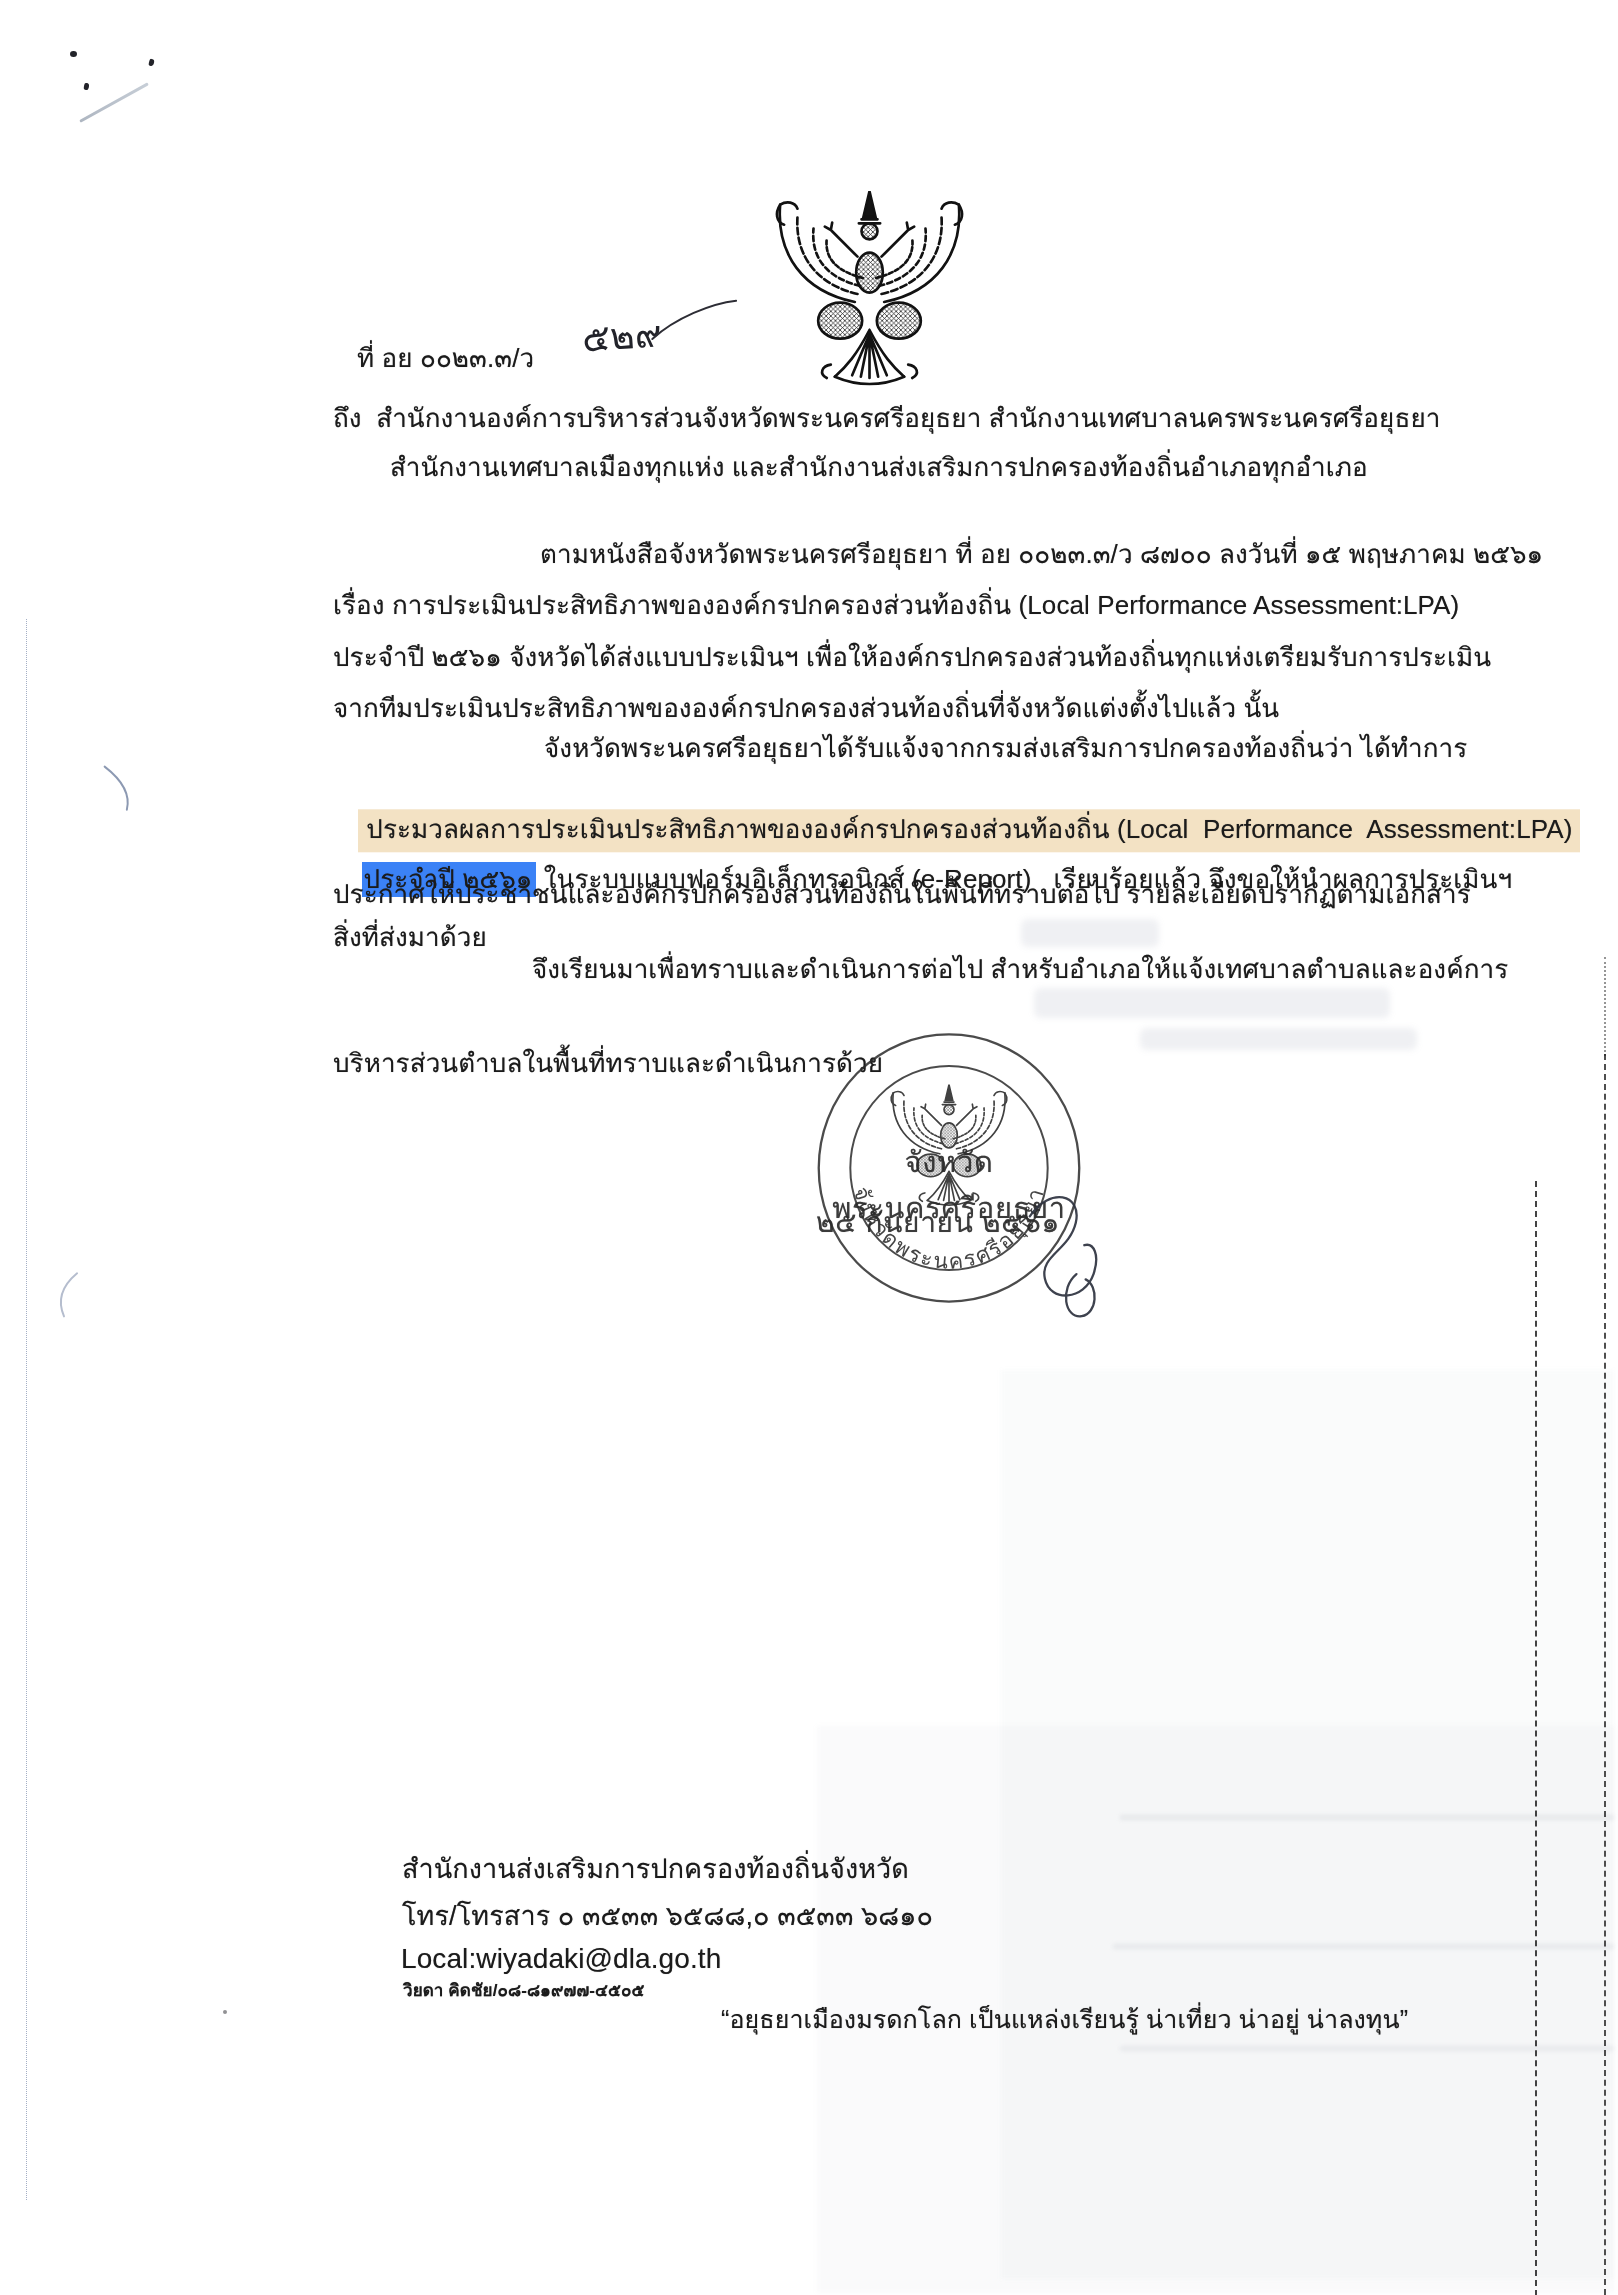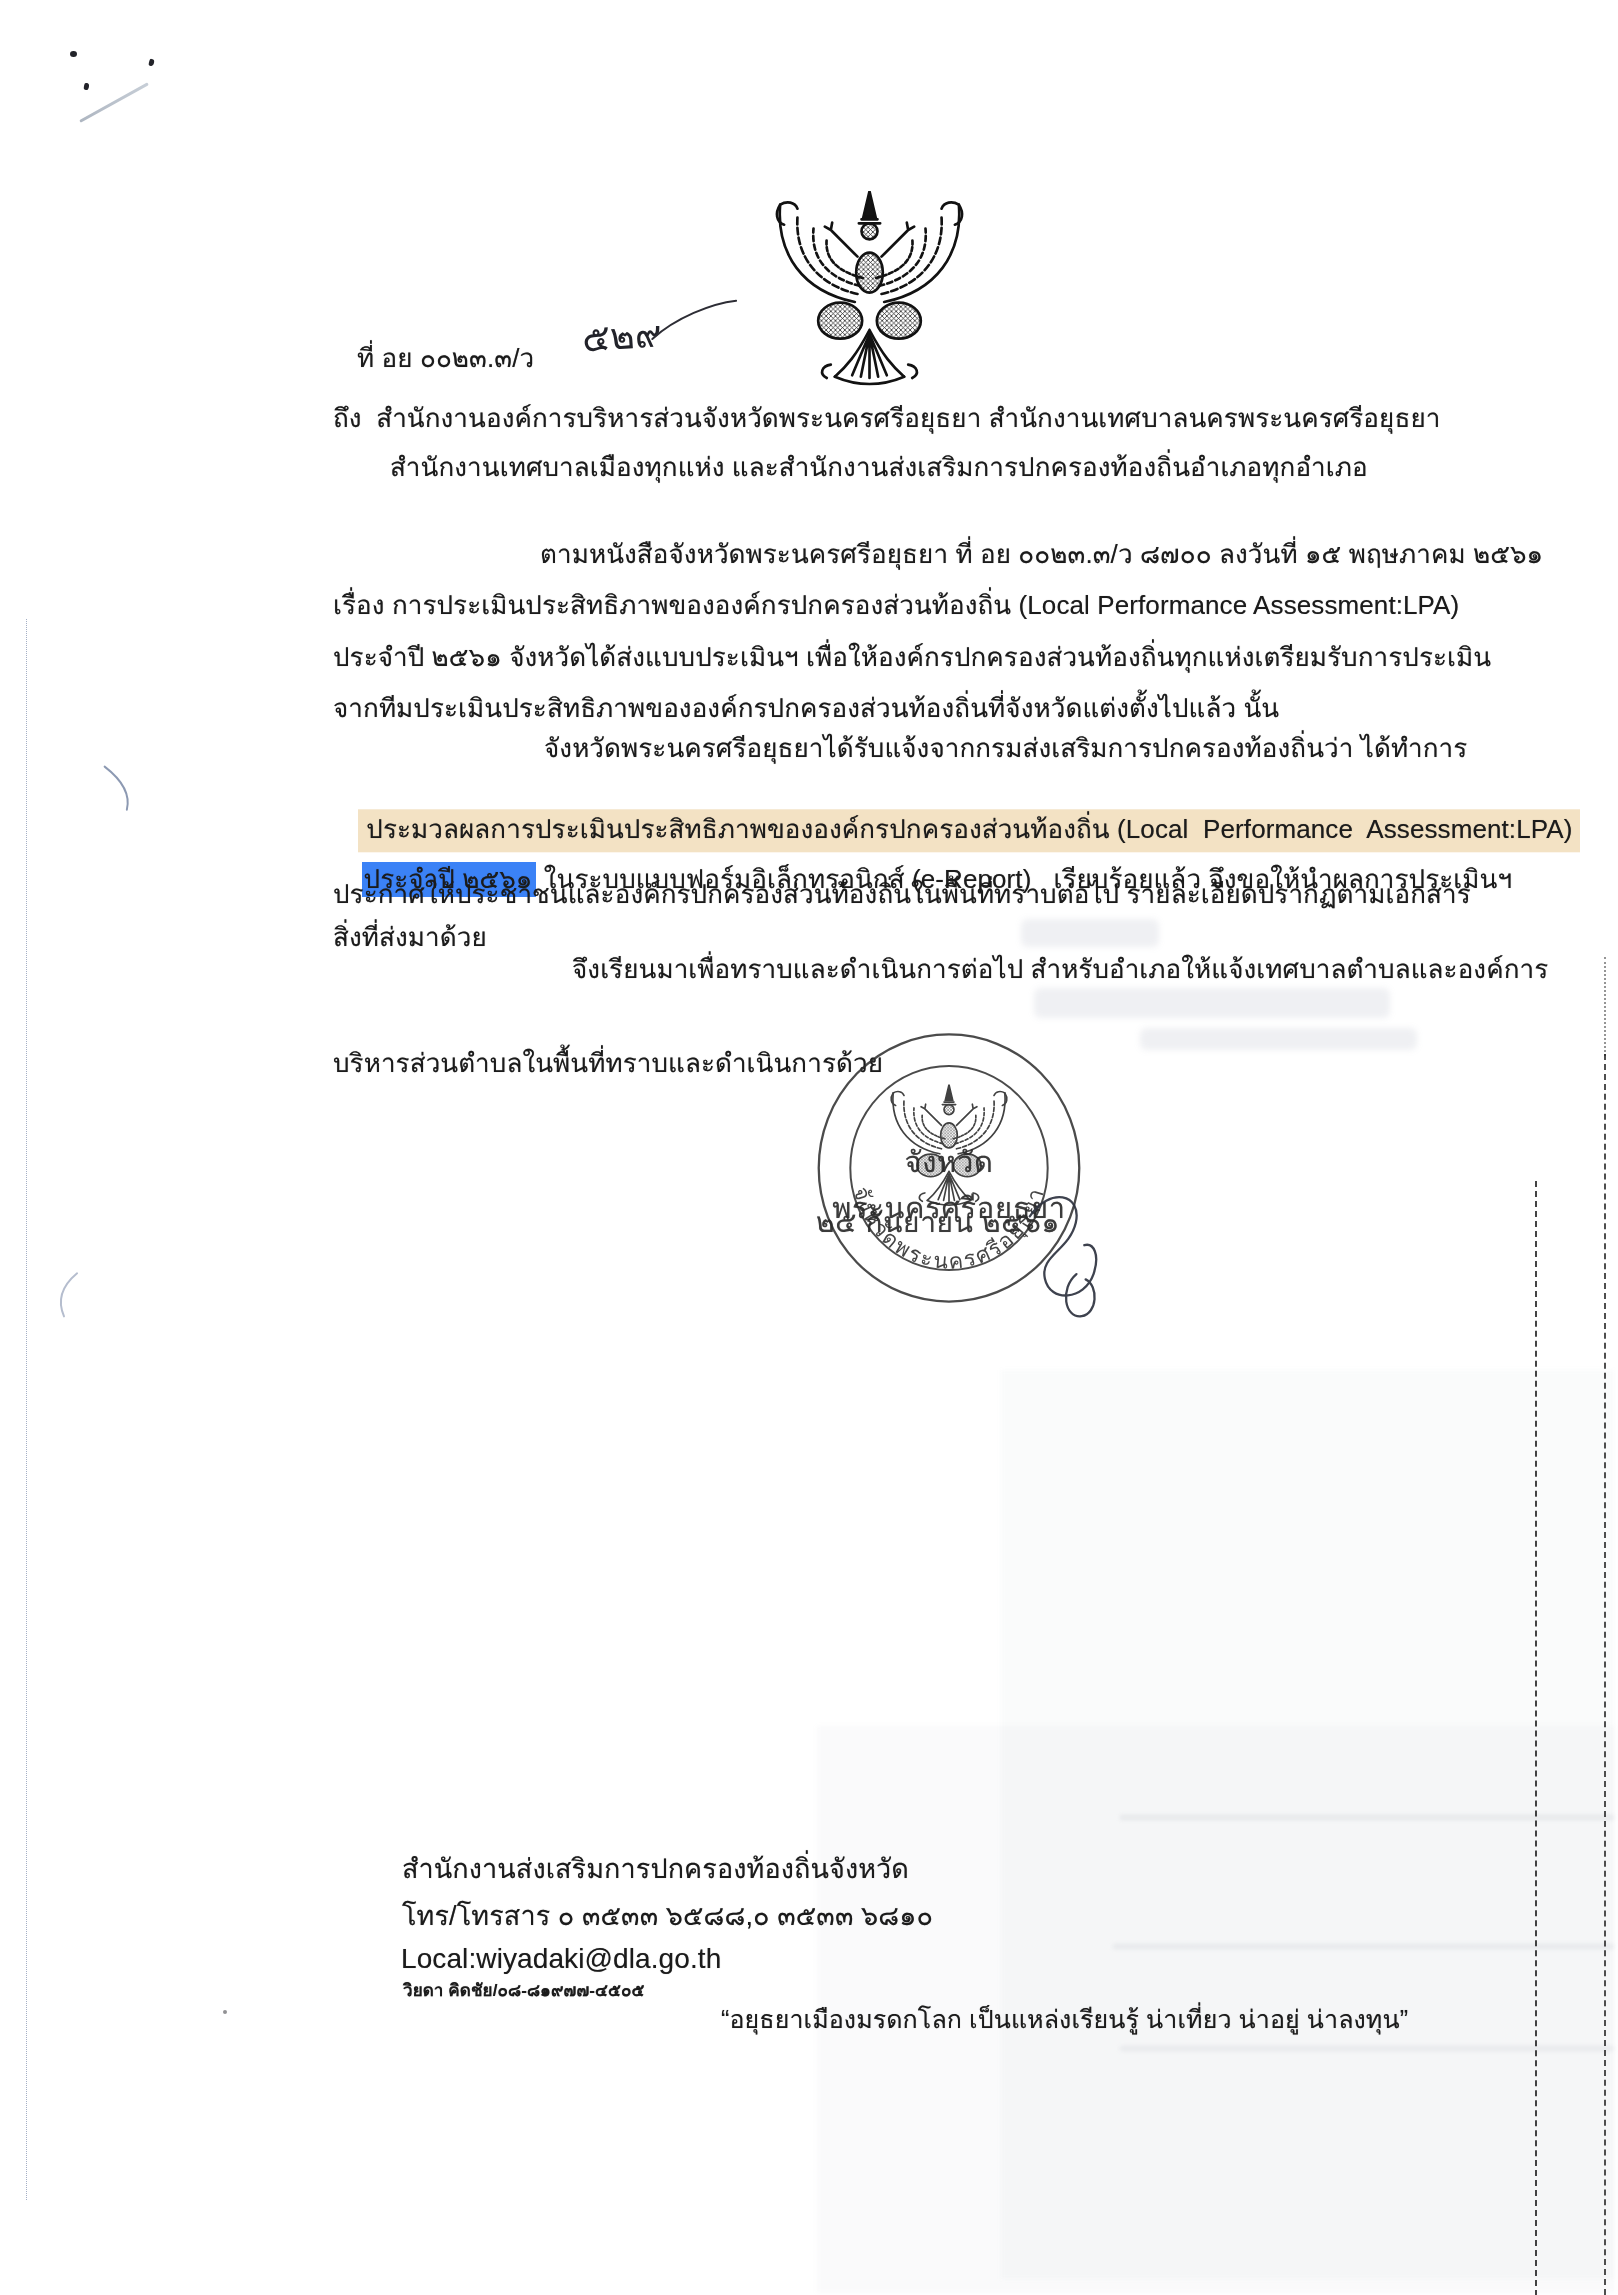--- a/index.html
+++ b/index.html
@@ -89,21 +89,21 @@
   <div class="t" style="left:544px;top:733px;">จังหวัดพระนครศรีอยุธยาได้รับแจ้งจากกรมส่งเสริมการปกครองท้องถิ่นว่า ได้ทำการ</div>
   <div class="t" style="left:333px;top:783px;">
     <span class="hl">ประมวลผลการประเมินประสิทธิภาพขององค์กรปกครองส่วนท้องถิ่น (Local  Performance  Assessment:LPA)</span>
   </div>
   <div class="t" style="left:333px;top:833px;">
     <span class="hl2">ประจำปี ๒๕๖๑</span><span> ในระบบแบบฟอร์มอิเล็กทรอนิกส์ (e-Report)   เรียบร้อยแล้ว จึงขอให้นำผลการประเมินฯ</span>
   </div>
   <div class="t" style="left:333px;top:879px;">ประกาศให้ประชาชนและองค์กรปกครองส่วนท้องถิ่นในพื้นที่ทราบต่อไป รายละเอียดปรากฏตามเอกสาร</div>
   <div class="t" style="left:333px;top:922px;">สิ่งที่ส่งมาด้วย</div>
 
-  <div class="t" style="left:572px;top:954px;">จึงเรียนมาเพื่อทราบและดำเนินการต่อไป สำหรับอำเภอให้แจ้งเทศบาลตำบลและองค์การ</div>
+  <div class="t" style="left:532px;top:954px;">จึงเรียนมาเพื่อทราบและดำเนินการต่อไป สำหรับอำเภอให้แจ้งเทศบาลตำบลและองค์การ</div>
   <div class="t" style="left:333px;top:1048px;">บริหารส่วนตำบลในพื้นที่ทราบและดำเนินการด้วย</div>
 
   <svg style="left:799px;top:1023px;" width="300" height="290" viewBox="0 0 456 440">
     <ellipse cx="228" cy="220" rx="198" ry="203" fill="none" stroke="#2b2b2b" stroke-width="3.5" opacity=".85"></ellipse>
     <ellipse cx="228" cy="220" rx="150" ry="155" fill="none" stroke="#2b2b2b" stroke-width="3" opacity=".85"></ellipse>
     <use href="#garuda" x="120" y="92" width="216" height="190" opacity=".8"></use>
     <path id="arcpath" d="M84,256 A148,152 0 0 0 372,256" fill="none"></path>
     <text font-size="33" fill="#2b2b2b" letter-spacing="3" opacity=".88" font-family="Liberation Sans, sans-serif">
       <textPath href="#arcpath" startOffset="50%" text-anchor="middle">จังหวัดพระนครศรีอยุธยา</textPath>
     </text>

